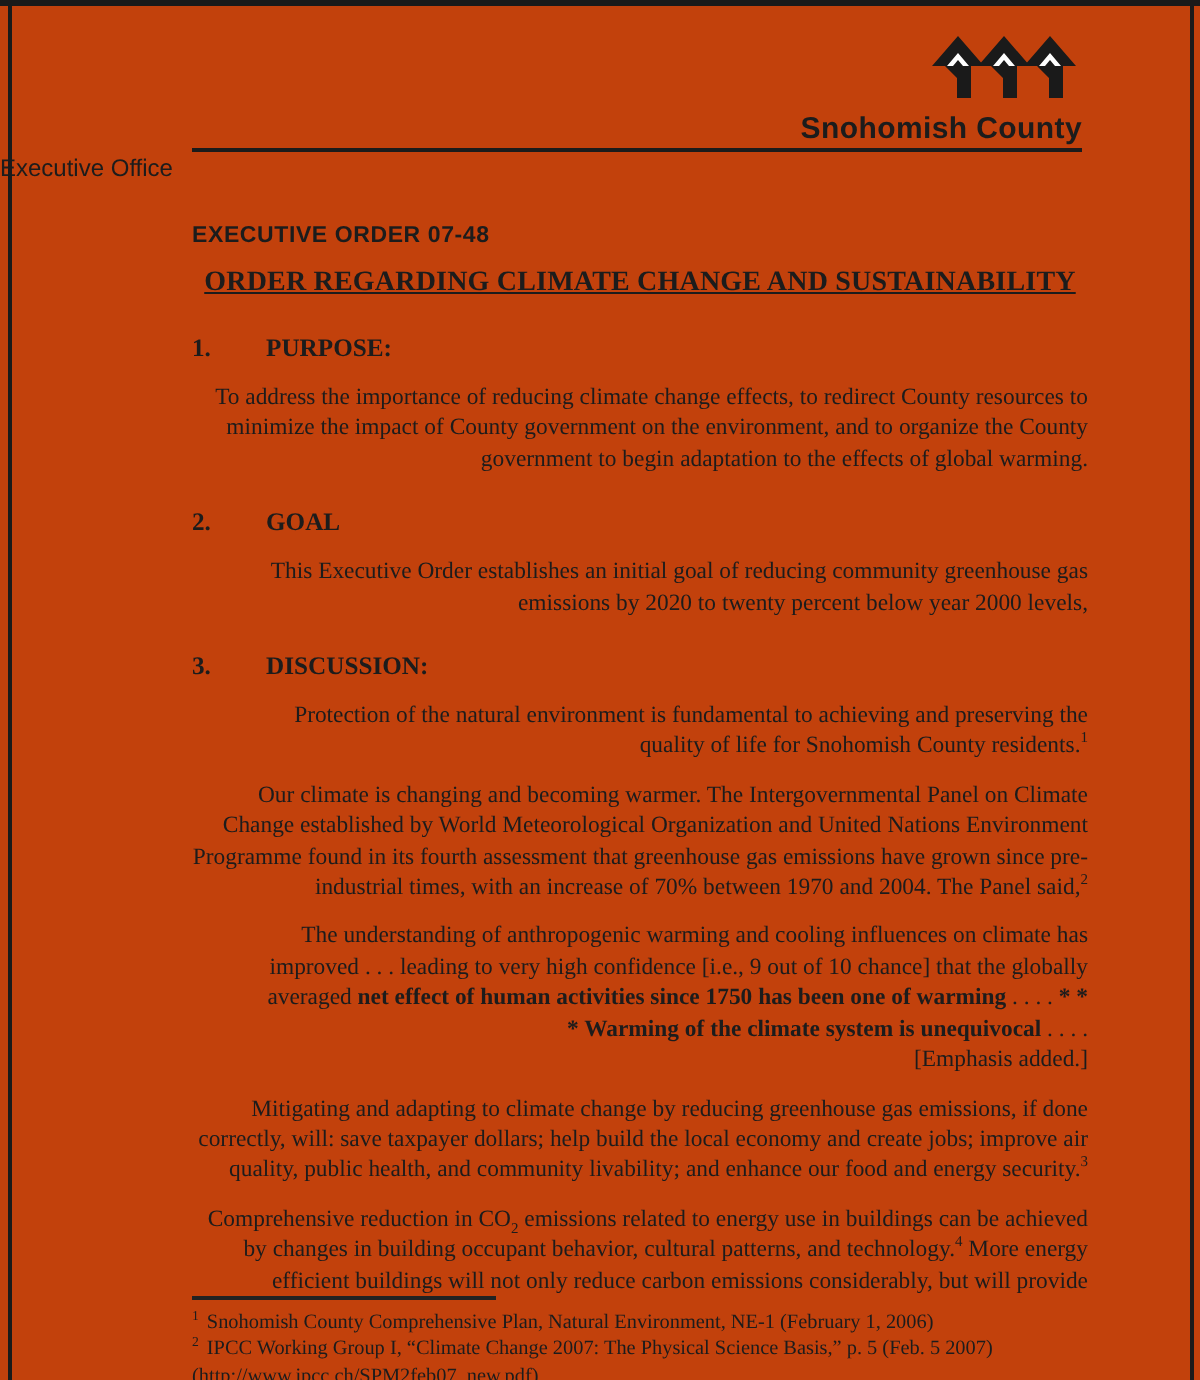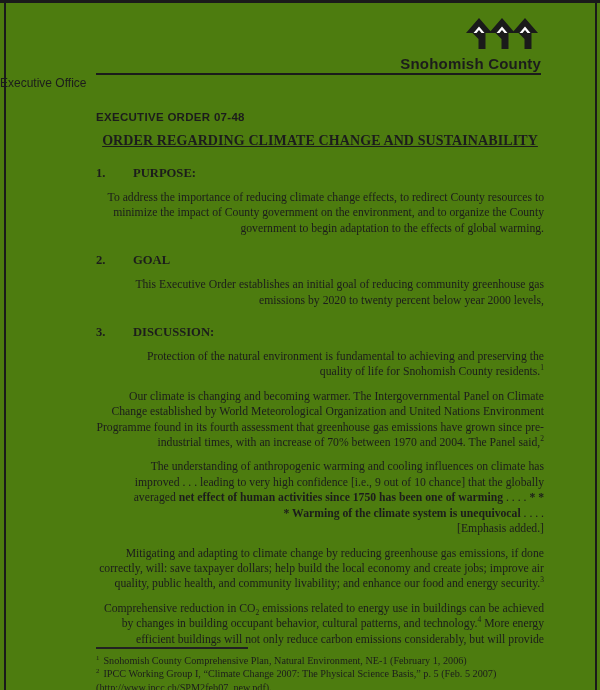--- a/index.html
+++ b/index.html
@@ -1,20 +1,20 @@
 <!DOCTYPE html>
 <html><head>
 <meta charset="utf-8">
 <style>
   html,body { margin:0; padding:0; background:#e8e8e8; }
   .page {
     position:relative;
     width:600px; height:690px;
     margin:0 auto;
-    background:#4d7c0f;
+    background:#c2410c;
     color:#1c1c1c;
     font-family:"Liberation Serif", serif;
     display:flex; flex-direction:column;
     overflow:hidden;
     box-sizing:border-box;
   }
   .top-strip { flex:none; height:3px; background:#1a1a1a; }
   .edge { position:absolute; top:0; bottom:0; width:2px; background:#1a1a1a; z-index:5; }
   .edge-left  { left:4px; }
   .edge-right { right:3px; }

